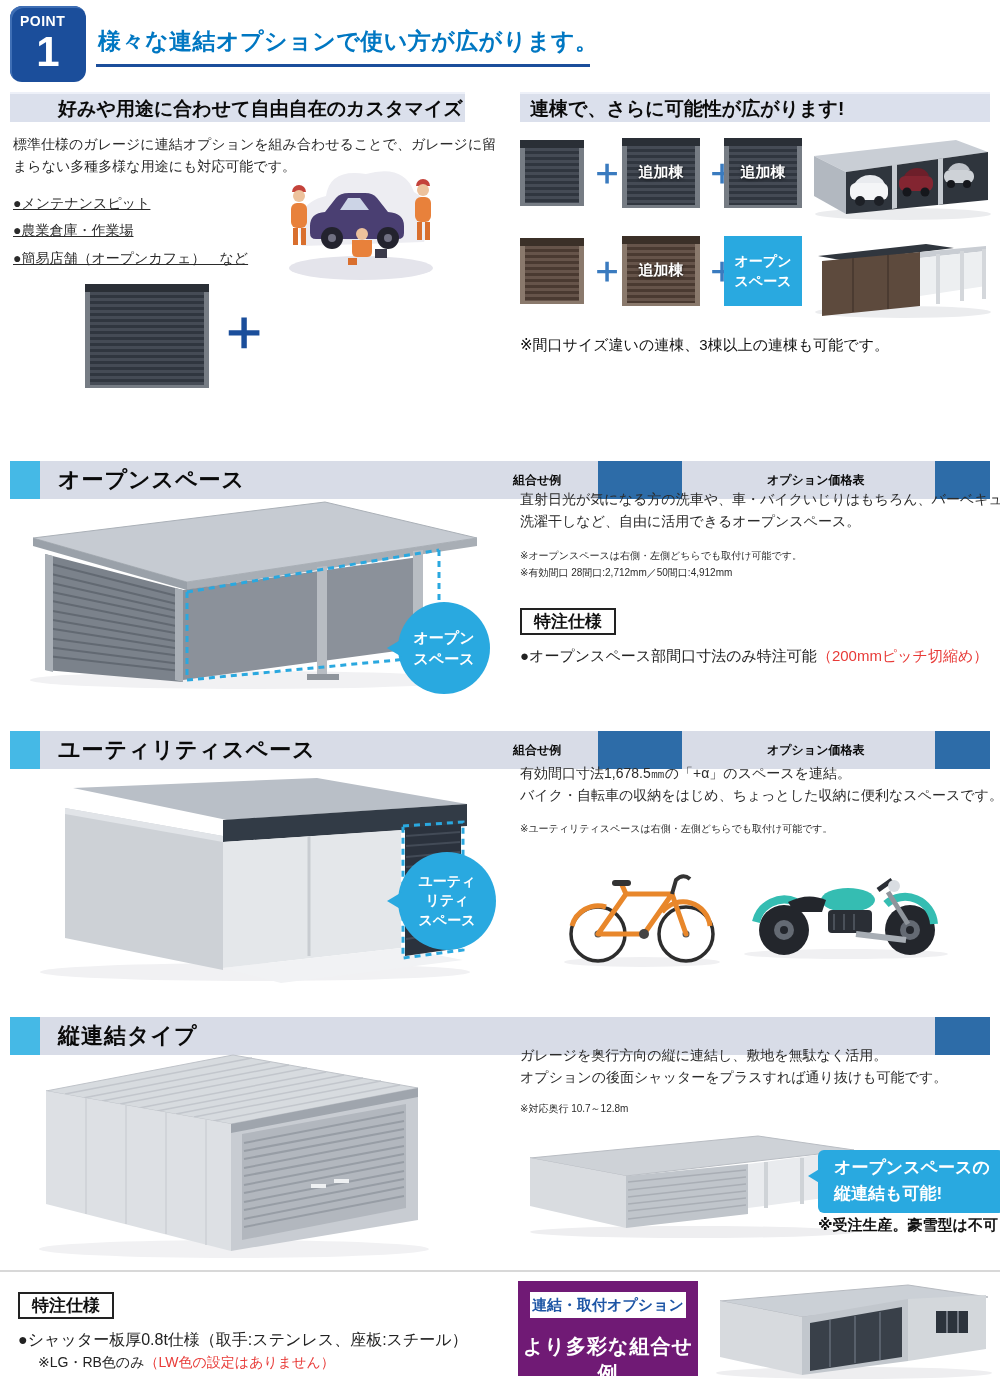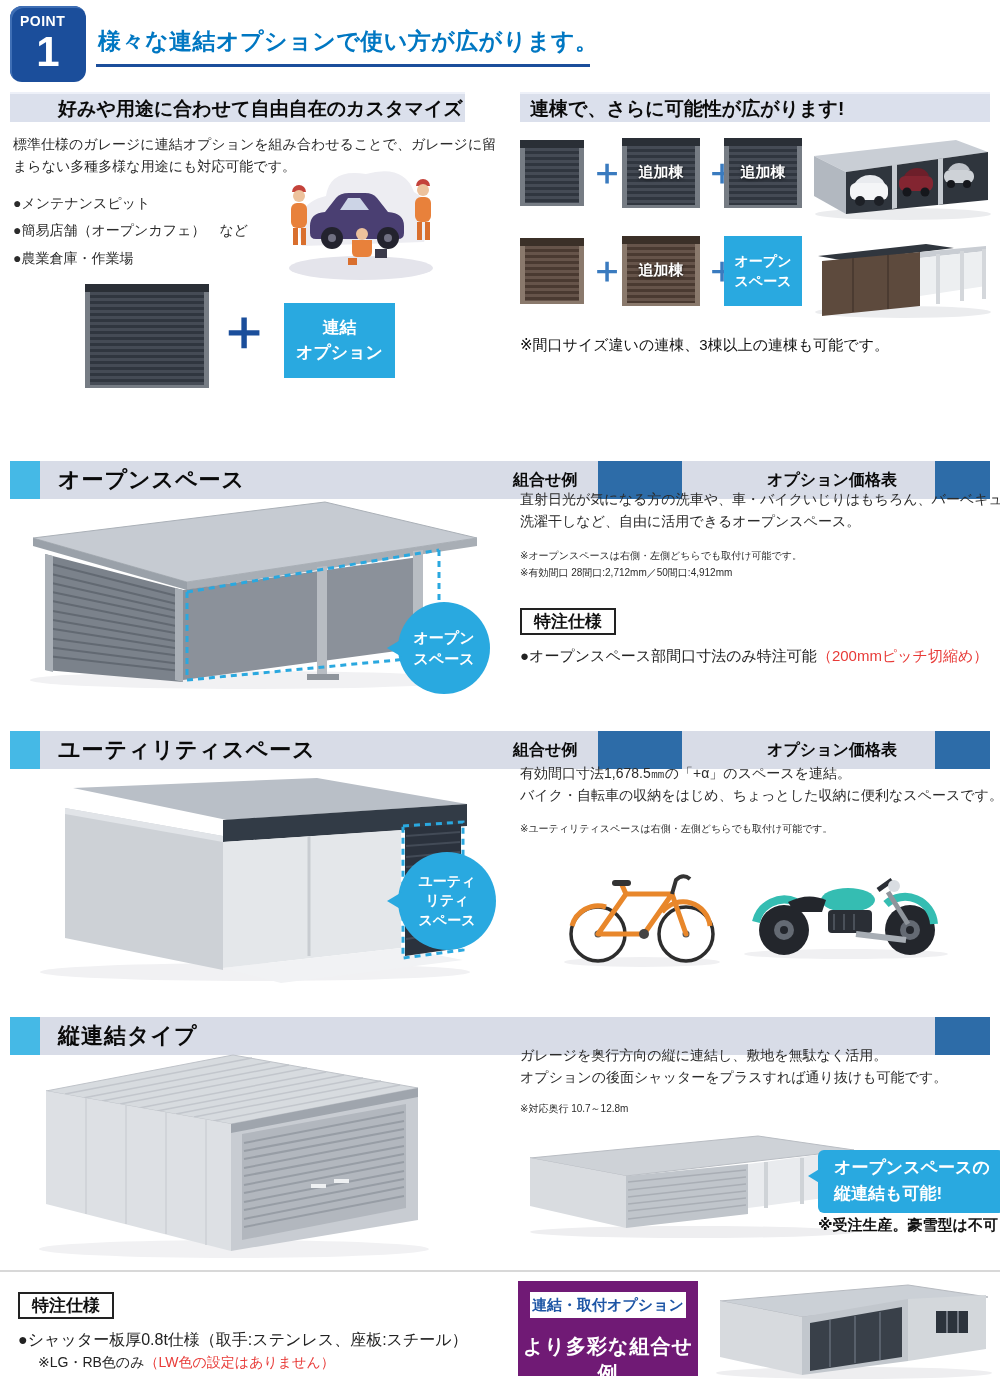--- a/index.html
+++ b/index.html
@@ -40,21 +40,21 @@
   .plus-big { font-size:56px; font-weight:bold; color:#1b4e9b; line-height:1; }
   .plus-sm { font-size:36px; font-weight:bold; color:#3a7bbf; line-height:1; }
 
   .cyanbox { position:absolute; background:#29a9e0; color:#fff; font-weight:bold; display:flex; flex-direction:column;
              align-items:center; justify-content:center; text-align:center; line-height:1.45; }
 
   
   .sec-bar { position:absolute; left:10px; width:980px; height:38px; background:#d8dce7;margin-top:24px; }
   .sec-cyan { position:absolute; left:0; top:0; width:30px; height:100%; background:#45b9e6; }
   .sec-title { position:absolute; left:48px; top:0; line-height:38px; font-size:22px; font-weight:bold; color:#0a0a0a; letter-spacing:1px; }
-  .sec-sub { position:absolute; top:0; line-height:38px; font-size:16px; font-weight:bold; color:#0a0a0a; }
+  .sec-sub { position:absolute; top:0; line-height:38px; font-size:12px; font-weight:bold; color:#0a0a0a; }
   .sec-box { position:absolute; top:0; height:38px; background:#2d6ca8; }
 
   
   .bubble { position:absolute; background:#29a9e0; border-radius:50%; color:#fff; font-weight:bold;
             display:flex; flex-direction:column; align-items:center; justify-content:center; text-align:center; line-height:1.4; }
   .bubble::before { content:""; position:absolute; left:-11px; top:50%; margin-top:-9px; width:0; height:0;
                     border-top:9px solid transparent; border-bottom:9px solid transparent; border-right:15px solid #29a9e0; }
   .callout { position:absolute; background:#29a9e0; border-radius:6px; color:#fff; font-weight:bold;
              font-size:17px; line-height:1.55; padding:5px 10px 5px 16px; }
   .callout::before { content:""; position:absolute; left:-10px; top:18px; width:0; height:0;
@@ -80,24 +80,24 @@
   <div class="abs main-title">様々な連結オプションで使い方が広がります。</div>
   <div class="abs title-rule"></div>
 
   <div class="subbar" style="left:10px;top:92px;width:455px;padding-left:48px;">
     <span>好みや用途に合わせて自由自在のカスタマイズ</span>
   </div>
   <div class="abs para" style="left:13px;top:133px;">
     <div>標準仕様のガレージに連結オプションを組み合わせることで、ガレージに留</div>
     <div>まらない多種多様な用途にも対応可能です。</div>
   </div>
-  <div class="abs para" style="left:13px;top:190px;line-height:1.95;">
+  <div class="abs para" style="left:13px;top:190px;line-height:1.95;text-decoration:underline;">
     <div>●メンテナンスピット</div>
+    <div>●農業倉庫・作業場</div>
     <div>●簡易店舗（オープンカフェ）　など</div>
-    <div>●農業倉庫・作業場</div>
   </div>
 
   <svg class="abs" style="left:282px;top:146px" width="158" height="138" viewBox="0 0 158 138">
     <path d="M20,100 Q8,58 44,50 Q48,22 84,28 Q122,18 132,46 Q156,58 142,96 Z" fill="#ededf2"></path>
     <ellipse cx="79" cy="122" rx="72" ry="12" fill="#e4e4eb"></ellipse>
     <path d="M28,80 q0,-13 15,-14 l11,-14 q4,-5 13,-5 h16 q8,0 12,5 l11,14 q16,1 16,14 v7 q0,6 -6,6 h-82 q-6,0 -6,-6 z" fill="#4a3f72"></path>
     <path d="M58,64 l8,-12 h12 l9,12 z" fill="#ccd4e6"></path>
     <circle cx="50" cy="92" r="11" fill="#23232e"></circle>
       <circle cx="50" cy="92" r="4" fill="#707082"></circle>
     <circle cx="106" cy="92" r="11" fill="#23232e"></circle>
@@ -115,24 +115,20 @@
     <circle cx="80" cy="88" r="6" fill="#edc29c"></circle>
     <path d="M70,94 h20 v12 q0,5 -5,5 h-10 q-5,0 -5,-5 z" fill="#e8813b"></path>
     <rect x="93" y="103" width="12" height="9" fill="#3a3a4a"></rect>
     <rect x="66" y="112" width="9" height="7" fill="#d96f2e"></rect>
   </svg>
 
   <div class="gfront" style="left:85px;top:284px;width:124px;height:104px;">
     <div class="shutter"></div>
   </div>
   <div class="abs plus-big" style="left:216px;top:302px;">＋</div>
-  <div class="cyanbox" style="left:284px;top:303px;width:111px;height:75px;font-size:17px;">
-    <div>連結</div>
-    <div>オプション</div>
-  </div>
 
   <div class="subbar" style="left:520px;top:92px;width:470px;">
     <span>連棟で、さらに可能性が広がります!</span>
   </div>
 
   <div class="gfront" style="left:520px;top:140px;width:64px;height:66px;">
       <div class="shutter"></div>
     </div>
   <div class="abs plus-sm" style="left:589px;top:154px;">＋</div>
   <div class="gfront" style="left:622px;top:138px;width:78px;height:70px;">

